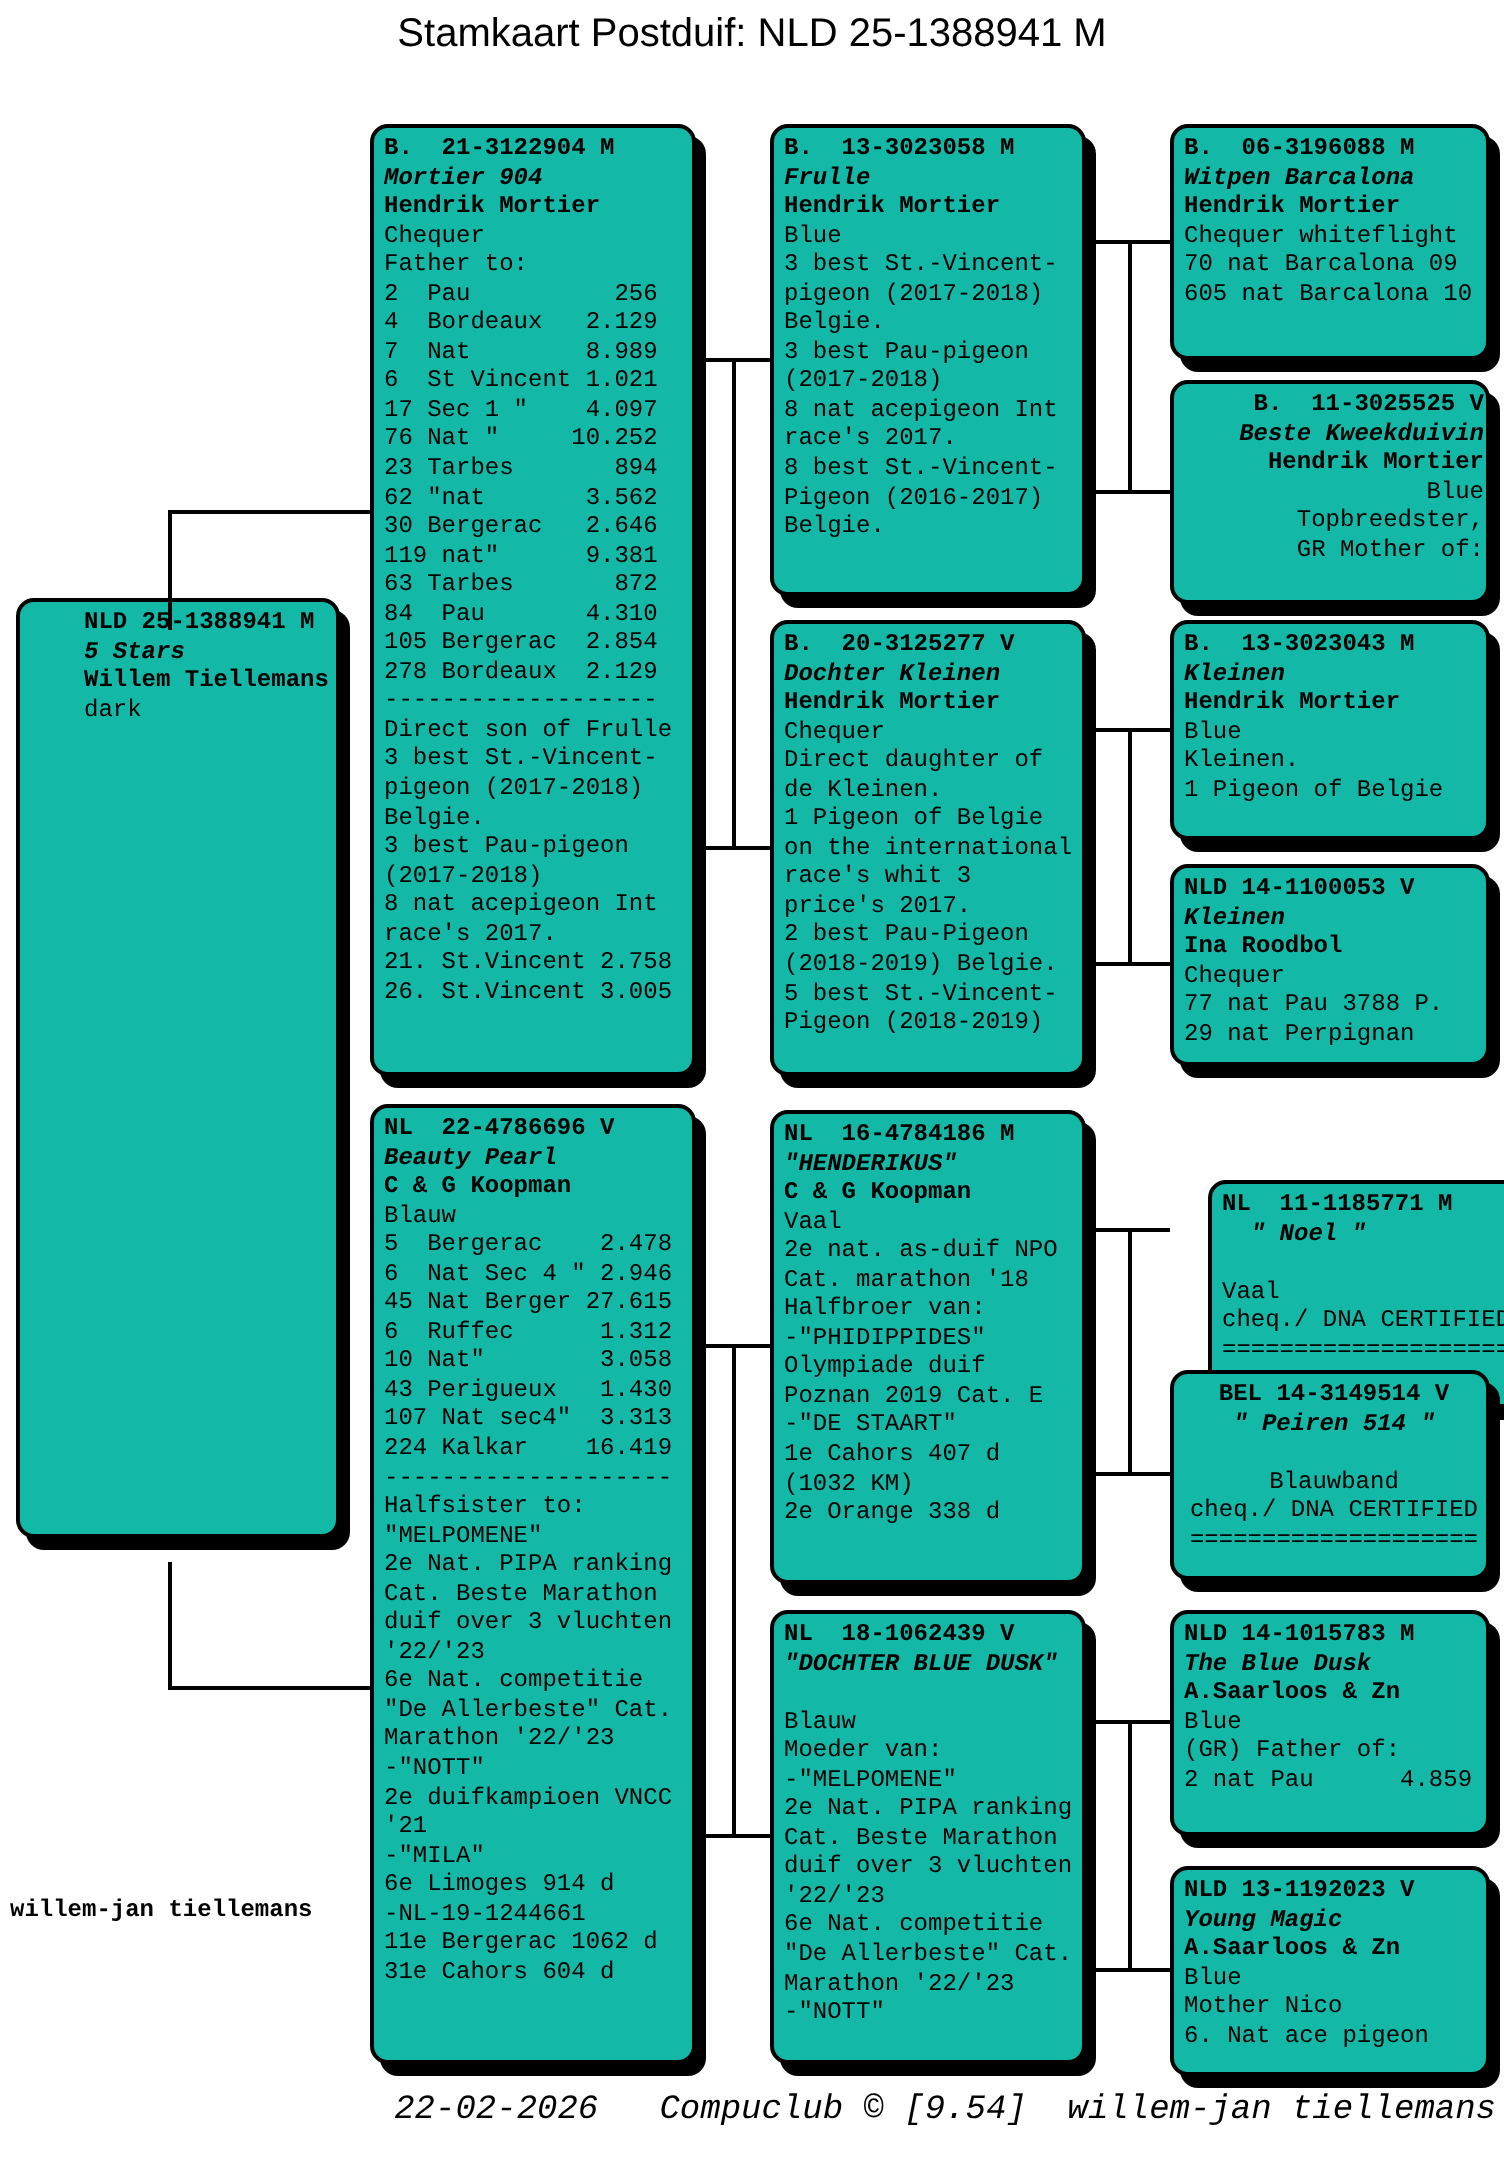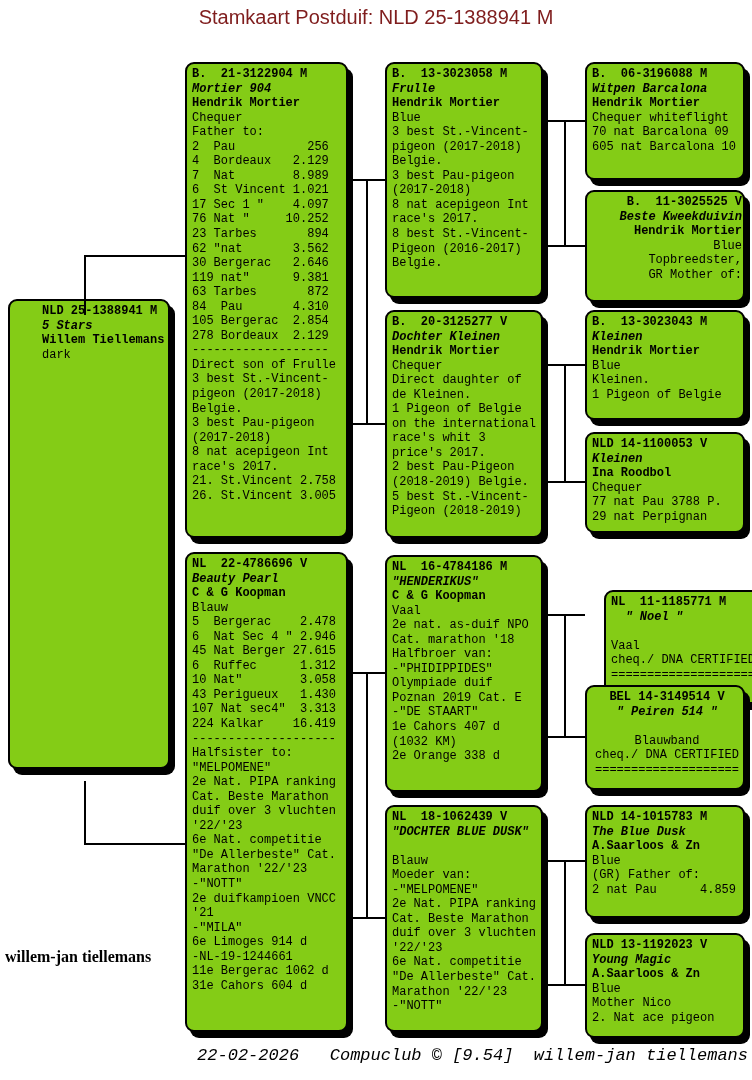--- a/index.html
+++ b/index.html
@@ -11,26 +11,26 @@
     color: #000000;
     overflow: hidden;
   }
   .page-title {
     position: absolute;
     left: 0; right: 0; top: 6px;
     text-align: center;
     font-family: "Liberation Sans", sans-serif;
     font-size: 20px;
     font-weight: 400;
-    color: #7f1d1d;
+    color: #000000;
   }
   .pbox {
     position: absolute;
     box-sizing: border-box;
-    background: #84cc16;
+    background: #14b8a6;
     border: 2px solid #000000;
     border-radius: 9px;
     box-shadow: 5px 6px 0 #000000;
     padding: 3px 1px 0 5px;
     font-family: "Liberation Mono", monospace;
     font-size: 12px;
     line-height: 14.55px;
     white-space: pre;
     overflow: hidden;
   }
@@ -38,22 +38,22 @@
   .pbox .name  { font-weight: bold; font-style: italic; }
   .pbox .owner { font-weight: bold; }
   .pbox .line  { font-weight: normal; }
   .connector {
     position: absolute;
     background: #000000;
   }
   .signature {
     position: absolute;
     left: 5px; top: 948px;
-    font-family: Liberation Serif, serif;
-    font-size: 16px;
+    font-family: Liberation Mono, monospace;
+    font-size: 12px;
     font-weight: bold;
     white-space: pre;
   }
   .footer {
     position: absolute;
     right: 4px; top: 1046px;
     font-family: "Liberation Mono", monospace;
     font-size: 17px;
     font-style: italic;
     white-space: pre;
@@ -71,21 +71,21 @@
 <div class="pbox" style="left:385px; top:310px; width:158px; height:228px;"><div class="ring">B.  20-3125277 V</div><div class="name">Dochter Kleinen</div><div class="owner">Hendrik Mortier</div><div class="line">Chequer</div><div class="line">Direct daughter of</div><div class="line">de Kleinen.</div><div class="line">1 Pigeon of Belgie</div><div class="line">on the international</div><div class="line">race's whit 3</div><div class="line">price's 2017.</div><div class="line">2 best Pau-Pigeon</div><div class="line">(2018-2019) Belgie.</div><div class="line">5 best St.-Vincent-</div><div class="line">Pigeon (2018-2019)</div></div>
 <div class="pbox" style="left:385px; top:555px; width:158px; height:237px;"><div class="ring">NL  16-4784186 M</div><div class="name">"HENDERIKUS"</div><div class="owner">C &amp; G Koopman</div><div class="line">Vaal</div><div class="line">2e nat. as-duif NPO</div><div class="line">Cat. marathon '18</div><div class="line">Halfbroer van:</div><div class="line">-"PHIDIPPIDES"</div><div class="line">Olympiade duif</div><div class="line">Poznan 2019 Cat. E</div><div class="line">-"DE STAART"</div><div class="line">1e Cahors 407 d</div><div class="line">(1032 KM)</div><div class="line">2e Orange 338 d</div></div>
 <div class="pbox" style="left:385px; top:805px; width:158px; height:227px;"><div class="ring">NL  18-1062439 V</div><div class="name">"DOCHTER BLUE DUSK"</div><div class="owner">&nbsp;</div><div class="line">Blauw</div><div class="line">Moeder van:</div><div class="line">-"MELPOMENE"</div><div class="line">2e Nat. PIPA ranking</div><div class="line">Cat. Beste Marathon</div><div class="line">duif over 3 vluchten</div><div class="line">'22/'23</div><div class="line">6e Nat. competitie</div><div class="line">"De Allerbeste" Cat.</div><div class="line">Marathon '22/'23</div><div class="line">-"NOTT"</div></div>
 <div class="pbox" style="left:585px; top:62px;  width:160px; height:118px;"><div class="ring">B.  06-3196088 M</div><div class="name">Witpen Barcalona</div><div class="owner">Hendrik Mortier</div><div class="line">Chequer whiteflight</div><div class="line">70 nat Barcalona 09</div><div class="line">605 nat Barcalona 10</div></div>
 <div class="pbox" style="left:585px; top:190px; width:160px; height:112px;text-align:right;"><div class="ring">B.  11-3025525 V</div><div class="name">Beste Kweekduivin</div><div class="owner">Hendrik Mortier</div><div class="line">Blue</div><div class="line">Topbreedster,</div><div class="line">GR Mother of:</div></div>
 <div class="pbox" style="left:585px; top:310px; width:160px; height:110px;"><div class="ring">B.  13-3023043 M</div><div class="name">Kleinen</div><div class="owner">Hendrik Mortier</div><div class="line">Blue</div><div class="line">Kleinen.</div><div class="line">1 Pigeon of Belgie</div></div>
 <div class="pbox" style="left:585px; top:432px; width:160px; height:101px;"><div class="ring">NLD 14-1100053 V</div><div class="name">Kleinen</div><div class="owner">Ina Roodbol</div><div class="line">Chequer</div><div class="line">77 nat Pau 3788 P.</div><div class="line">29 nat Perpignan</div></div>
 <div class="pbox" style="left:604px; top:558px; width:160px; height:114px;margin-top:32px;"><div class="ring">NL  11-1185771 M</div><div class="name">  " Noel "</div><div class="owner">&nbsp;</div><div class="line">Vaal</div><div class="line">cheq./ DNA CERTIFIED</div><div class="line">====================</div></div>
 <div class="pbox" style="left:585px; top:685px; width:160px; height:105px;text-align:center;"><div class="ring">BEL 14-3149514 V</div><div class="name">" Peiren 514 "</div><div class="owner">&nbsp;</div><div class="line">Blauwband</div><div class="line">cheq./ DNA CERTIFIED</div><div class="line">====================</div></div>
 <div class="pbox" style="left:585px; top:805px; width:160px; height:113px;"><div class="ring">NLD 14-1015783 M</div><div class="name">The Blue Dusk</div><div class="owner">A.Saarloos &amp; Zn</div><div class="line">Blue</div><div class="line">(GR) Father of:</div><div class="line">2 nat Pau      4.859</div></div>
-<div class="pbox" style="left:585px; top:933px; width:160px; height:105px;"><div class="ring">NLD 13-1192023 V</div><div class="name">Young Magic</div><div class="owner">A.Saarloos &amp; Zn</div><div class="line">Blue</div><div class="line">Mother Nico</div><div class="line">2. Nat ace pigeon</div></div>
+<div class="pbox" style="left:585px; top:933px; width:160px; height:105px;"><div class="ring">NLD 13-1192023 V</div><div class="name">Young Magic</div><div class="owner">A.Saarloos &amp; Zn</div><div class="line">Blue</div><div class="line">Mother Nico</div><div class="line">6. Nat ace pigeon</div></div>
 
 <div class="connector" style="left:84px;  top:255px; width:2px;   height:60px;"></div>
 <div class="connector" style="left:84px;  top:255px; width:101px; height:2px;"></div>
 <div class="connector" style="left:84px;  top:781px; width:2px;   height:64px;"></div>
 <div class="connector" style="left:84px;  top:843px; width:101px; height:2px;"></div>
 
 <div class="connector" style="left:348px; top:179px; width:37px;  height:2px;"></div>
 <div class="connector" style="left:348px; top:423px; width:37px;  height:2px;"></div>
 <div class="connector" style="left:366px; top:179px; width:2px;   height:246px;"></div>
 

